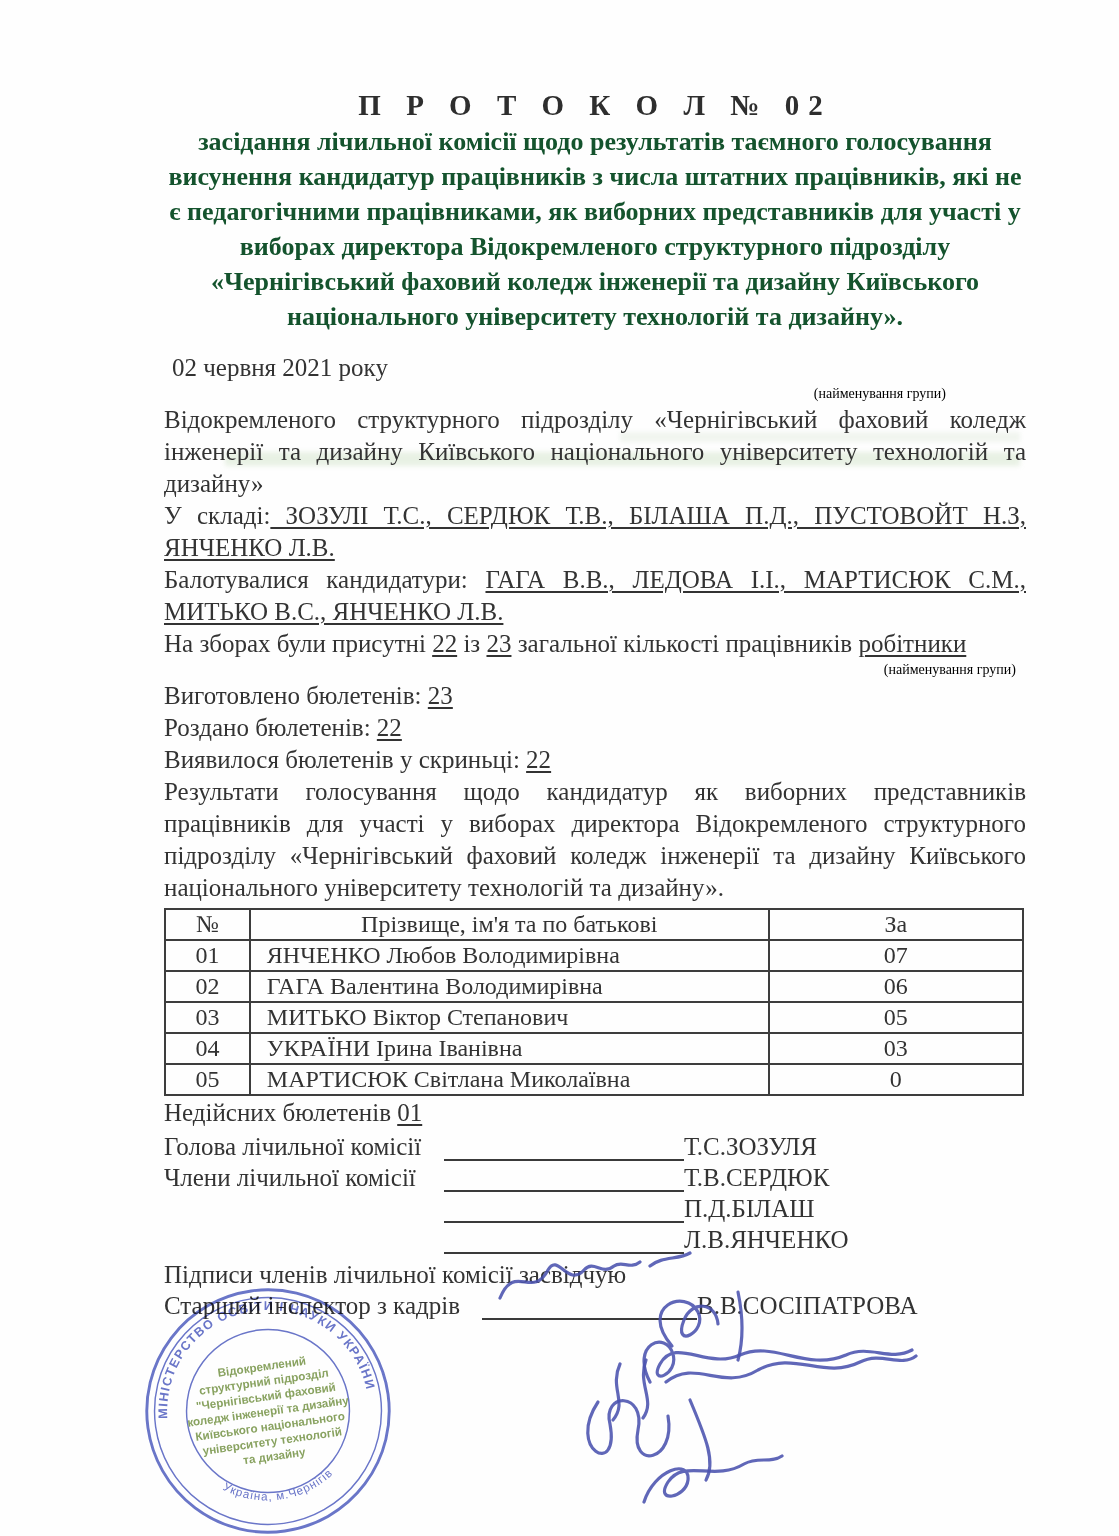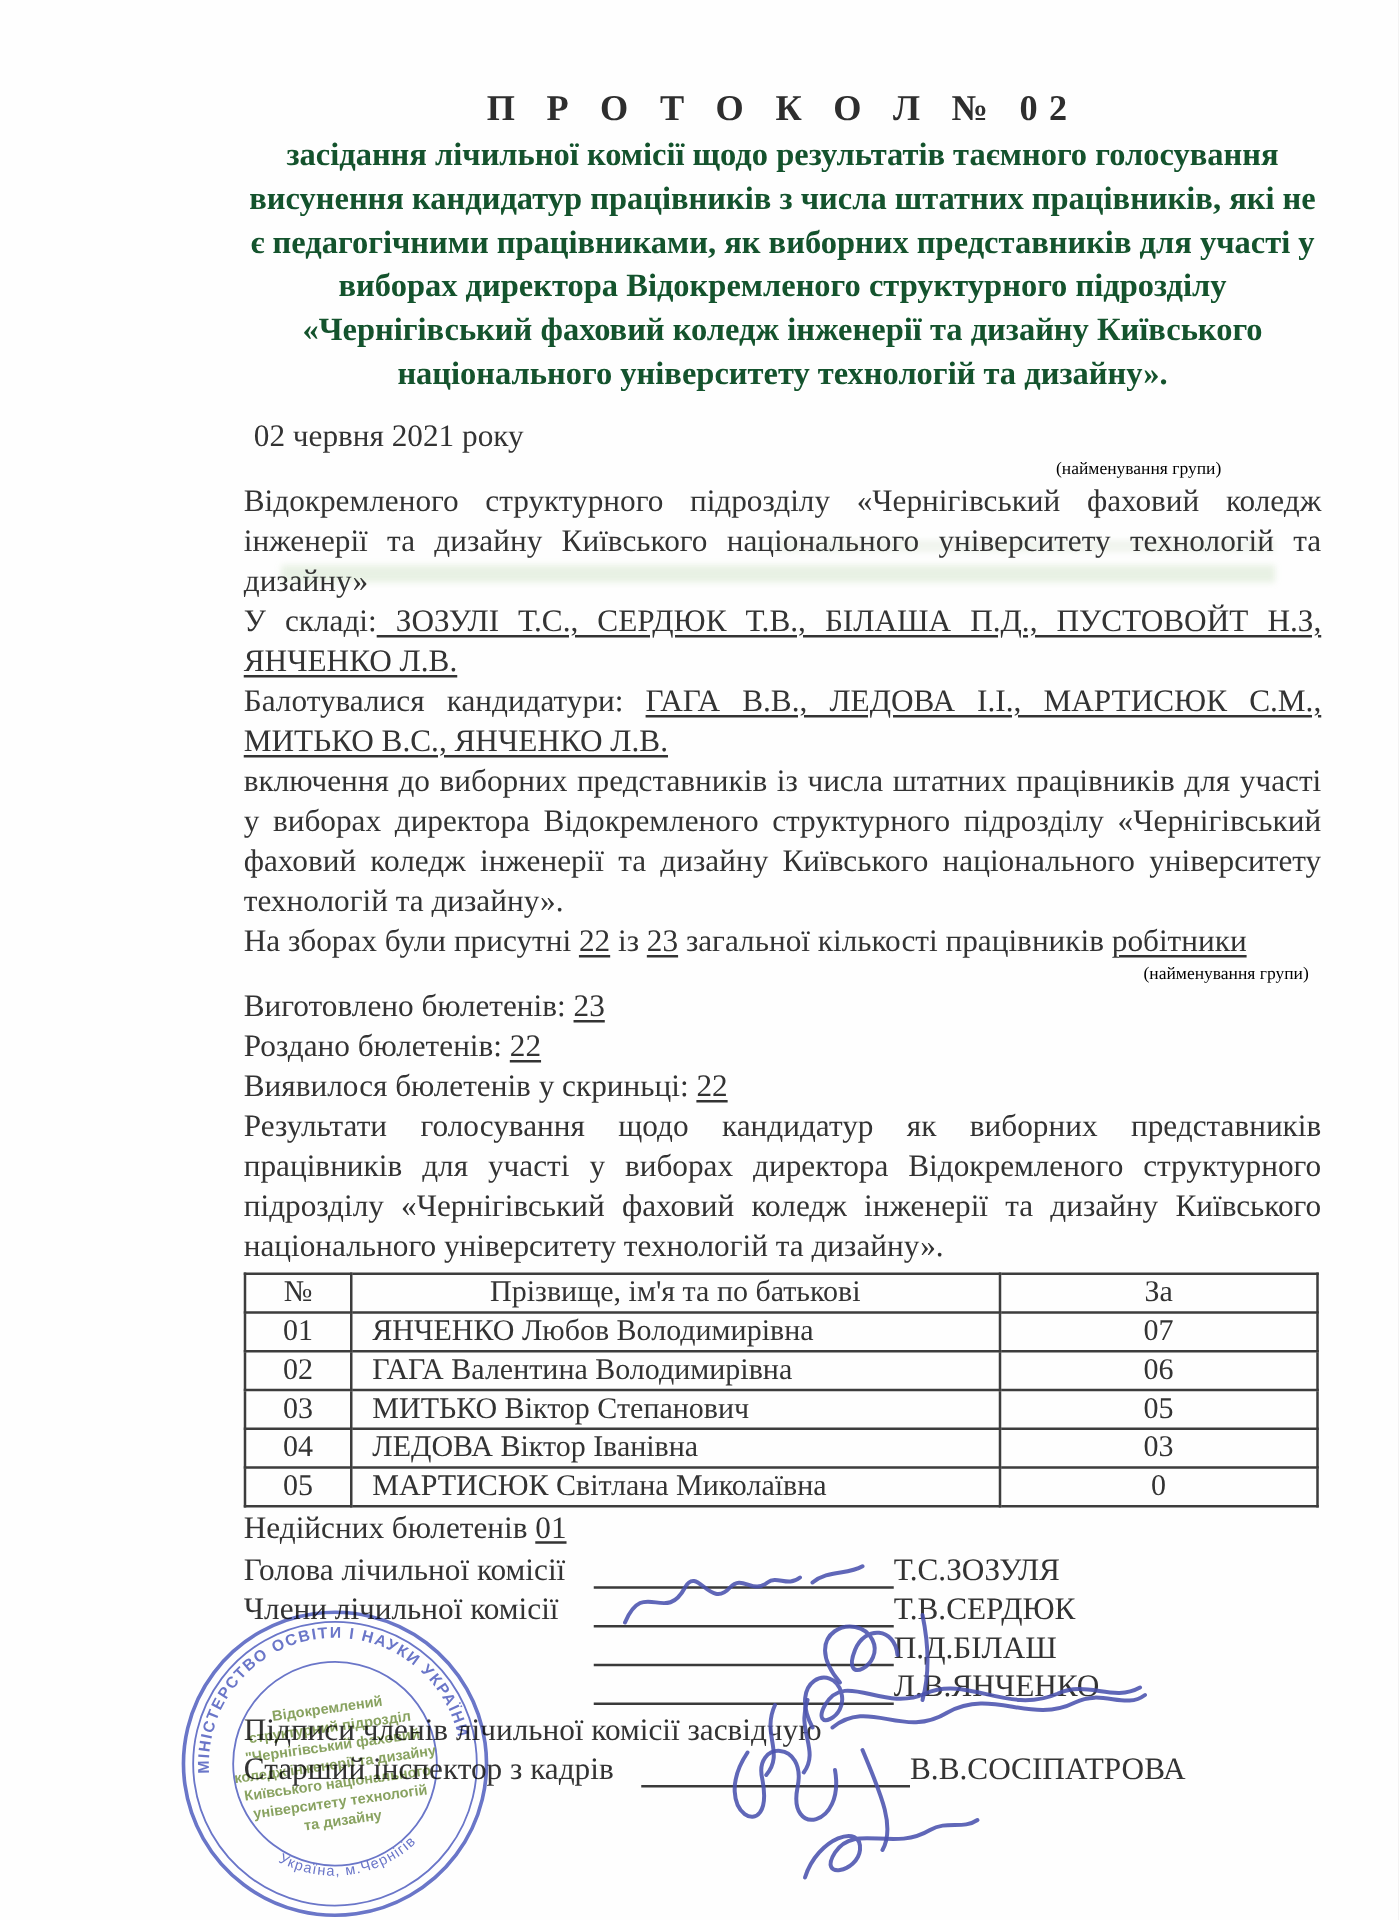--- a/index.html
+++ b/index.html
@@ -2,21 +2,21 @@
 <html lang="uk"><head>
 <meta charset="utf-8">
 <style>
   html,body{margin:0;padding:0;background:#e8e8e8;}
   .page{
     position:relative;width:1119px;height:1536px;margin:0 auto;
     background:#fefefe;overflow:hidden;
     font-family:"Liberation Serif","DejaVu Serif",serif;
     color:#333;
   }
-  .content{position:absolute;left:195px;top:0;width:862px;padding-top:68px;z-index:2;}
+  .content{position:absolute;left:164px;top:0;width:862px;padding-top:86px;z-index:2;}
   .title{
     text-align:center;font-size:29px;line-height:38px;font-weight:700;
     letter-spacing:9px;color:#2e2e2e;
   }
   .heading{
     margin:0 auto 0;width:100%;text-align:center;font-weight:700;
     font-size:26px;line-height:35px;color:#14532d;
   }
   .line32{font-size:25px;line-height:32px;}
   .date{margin-top:18px;padding-left:8px;}
@@ -84,21 +84,20 @@
     <div class="title">П Р О Т О К О Л  № 02</div>
     <div class="heading">засідання лічильної комісії щодо результатів таємного голосування висунення кандидатур працівників з числа штатних працівників, які не є педагогічними працівниками, як виборних представників для участі у виборах директора Відокремленого структурного підрозділу «Чернігівський фаховий коледж  інженерії та дизайну Київського національного університету технологій та дизайну».</div>
 
     <div class="line32 date">02 червня 2021 року</div>
 
     <div class="caption cap1">(найменування групи)</div>
 
     <div class="line32 just">Відокремленого структурного підрозділу   «Чернігівський фаховий коледж інженерії та дизайну Київського національного університету технологій та дизайну»</div>
     <div class="line32 just"><span>У складі:</span><span class="u"> ЗОЗУЛІ Т.С., СЕРДЮК Т.В., БІЛАША П.Д., ПУСТОВОЙТ Н.З, ЯНЧЕНКО Л.В.</span></div>
     <div class="line32 just"><span>Балотувалися кандидатури: </span><span class="u">ГАГА В.В., ЛЕДОВА І.І., МАРТИСЮК С.М., МИТЬКО В.С., ЯНЧЕНКО Л.В.</span></div>
-    <div class="line32 just">включення до виборних представників із числа штатних працівників для участі у виборах директора Відокремленого структурного підрозділу «Чернігівський фаховий коледж   інженерії та дизайну Київського національного університету технологій та дизайну».</div>
 
     <div class="line32"><span>На зборах були присутні </span><span class="u">22</span><span> із </span><span class="u">23</span><span> загальної кількості працівників  </span><span class="u">робітники</span></div>
     <div class="caption cap2">(найменування групи)</div>
 
     <div class="line32"><span>Виготовлено бюлетенів: </span><span class="u">23</span></div>
     <div class="line32"><span>Роздано бюлетенів: </span><span class="u">22</span></div>
     <div class="line32"><span>Виявилося бюлетенів у скриньці: </span><span class="u">22</span></div>
 
     <div class="line32 just">Результати голосування щодо кандидатур як виборних представників працівників для участі у виборах директора Відокремленого структурного підрозділу «Чернігівський фаховий коледж  інженерії та дизайну Київського національного університету технологій та дизайну».</div>
 
@@ -126,21 +125,21 @@
             <td>ГАГА Валентина Володимирівна</td>
             <td class="c">06</td>
           </tr>
           <tr>
             <td class="c">03</td>
             <td>МИТЬКО Віктор Степанович</td>
             <td class="c">05</td>
           </tr>
           <tr>
             <td class="c">04</td>
-            <td>ЛЕДОВА Віктор Іванівна</td>
+            <td>УКРАЇНИ Ірина Іванівна</td>
             <td class="c">03</td>
           </tr>
           <tr>
             <td class="c">05</td>
             <td>МАРТИСЮК Світлана Миколаївна</td>
             <td class="c">0</td>
           </tr>
         </tbody>
     </table>
 

